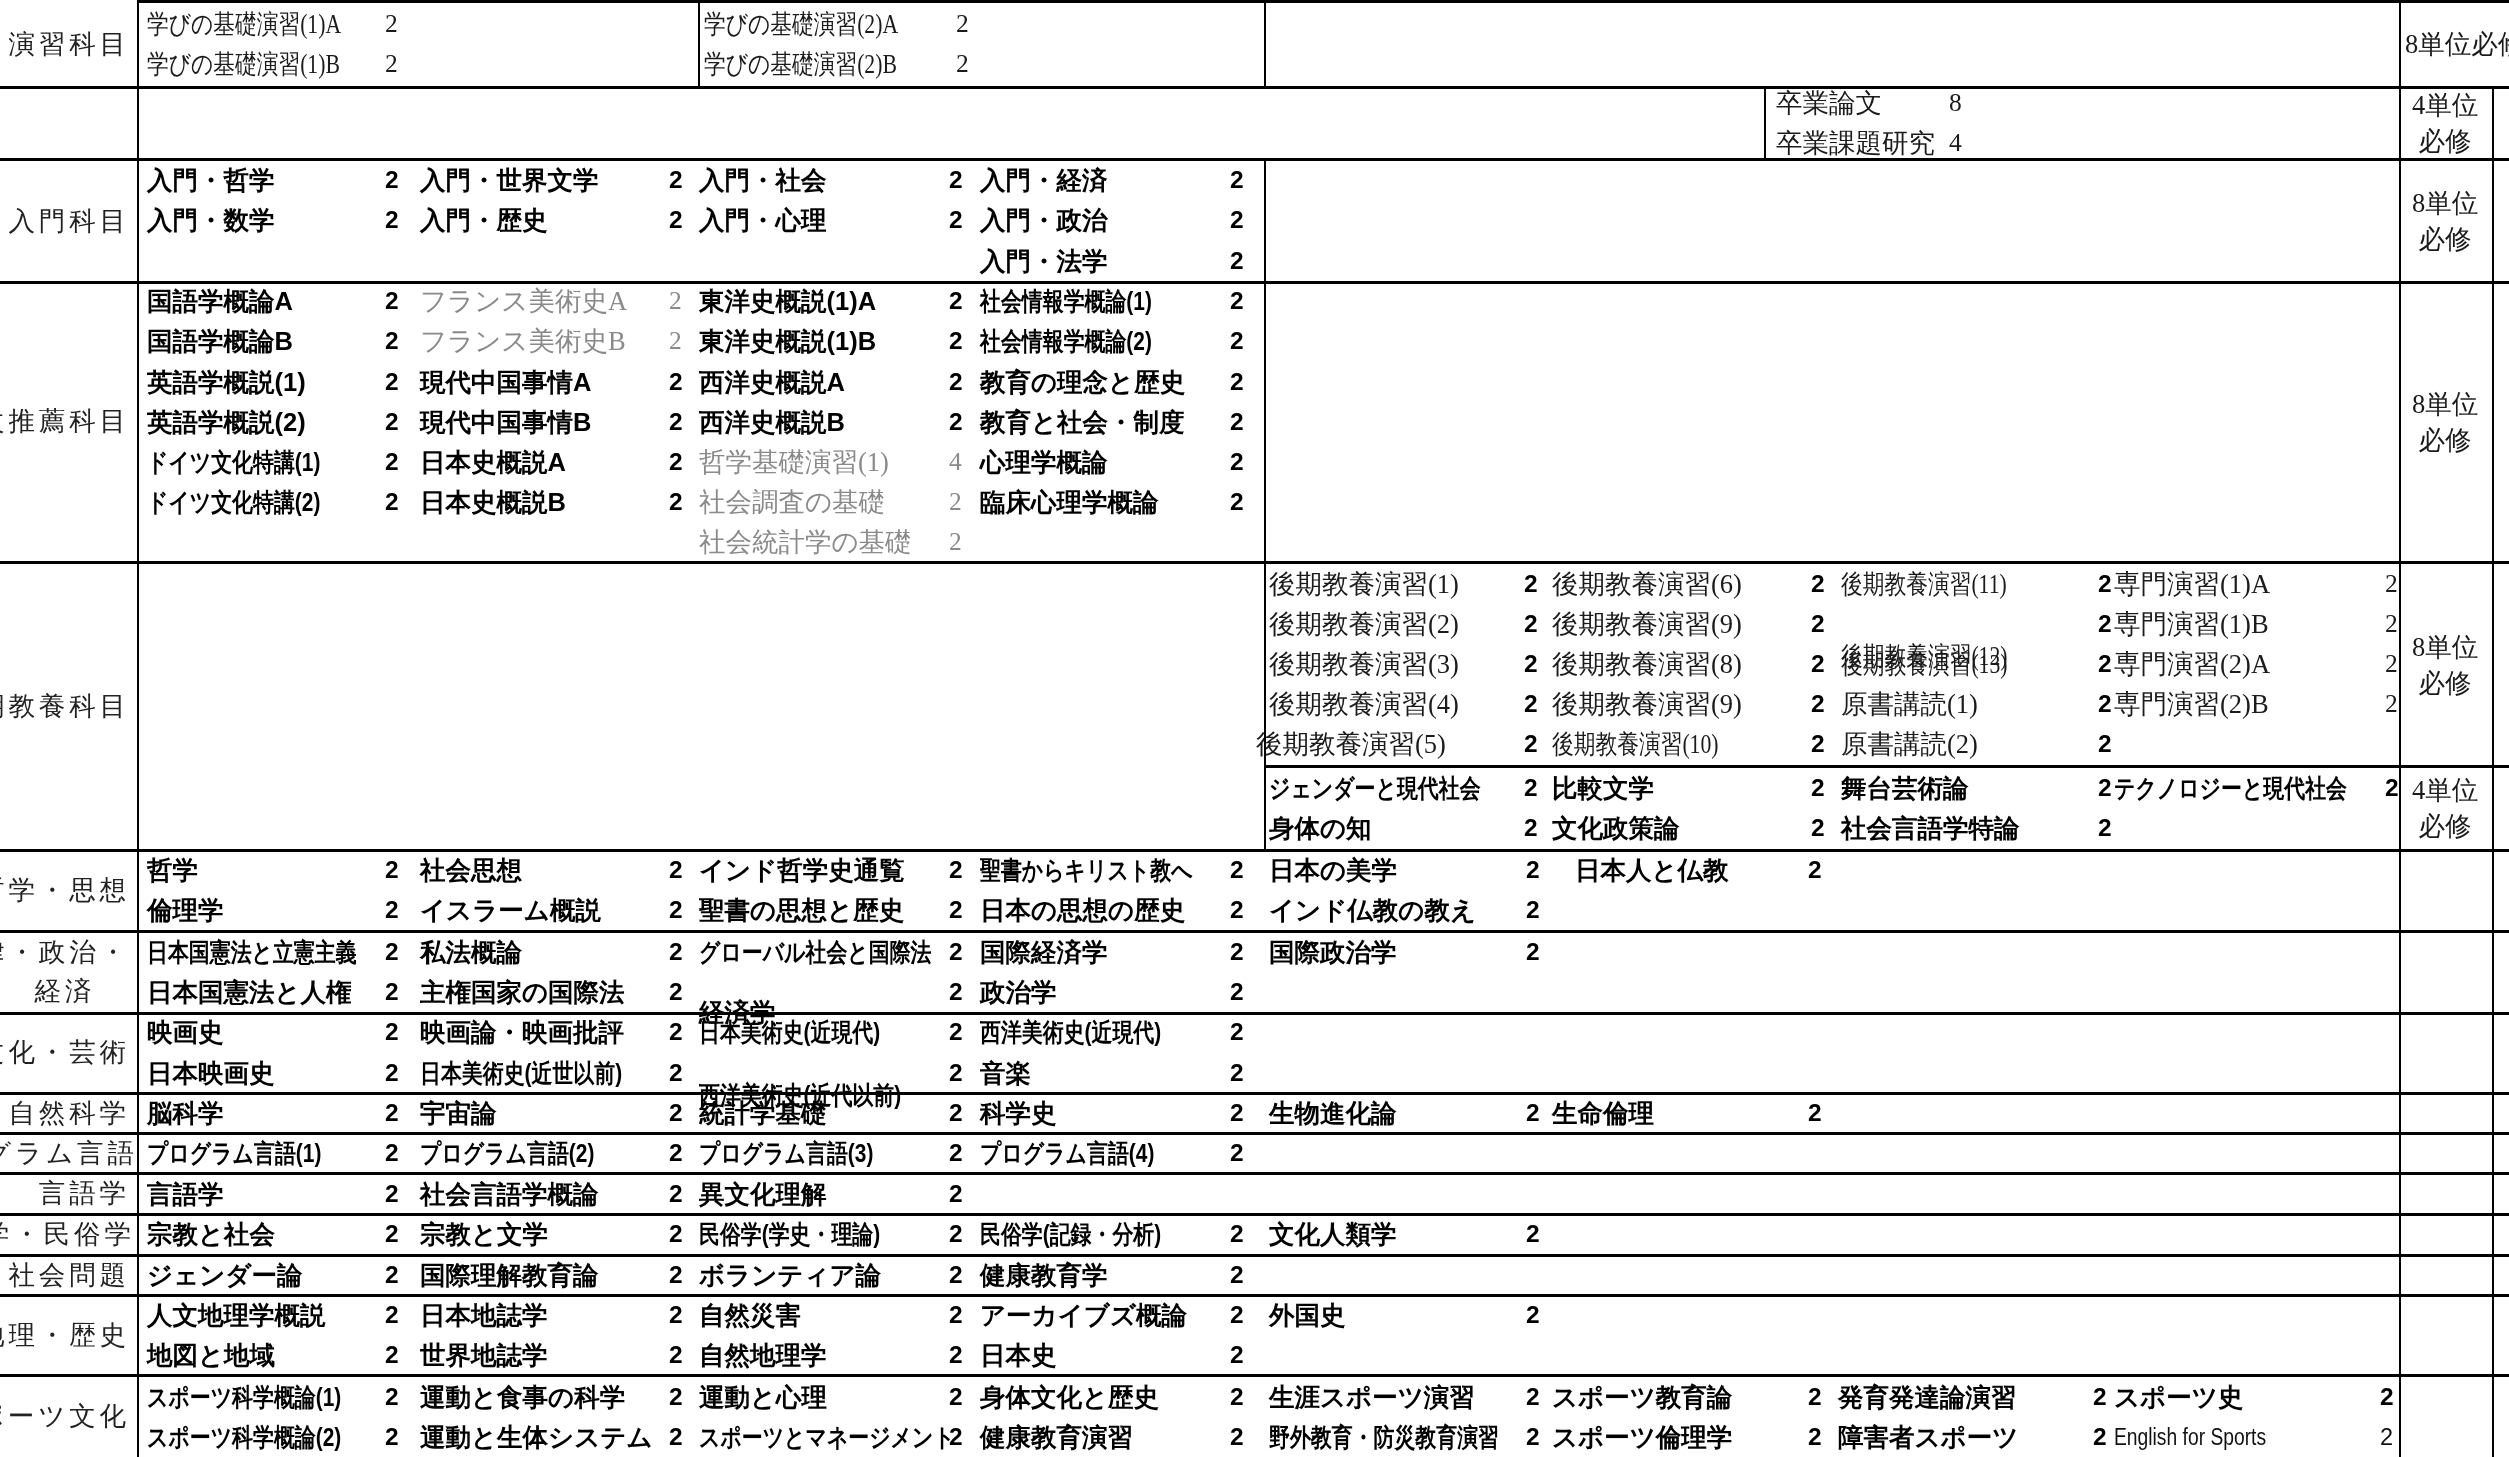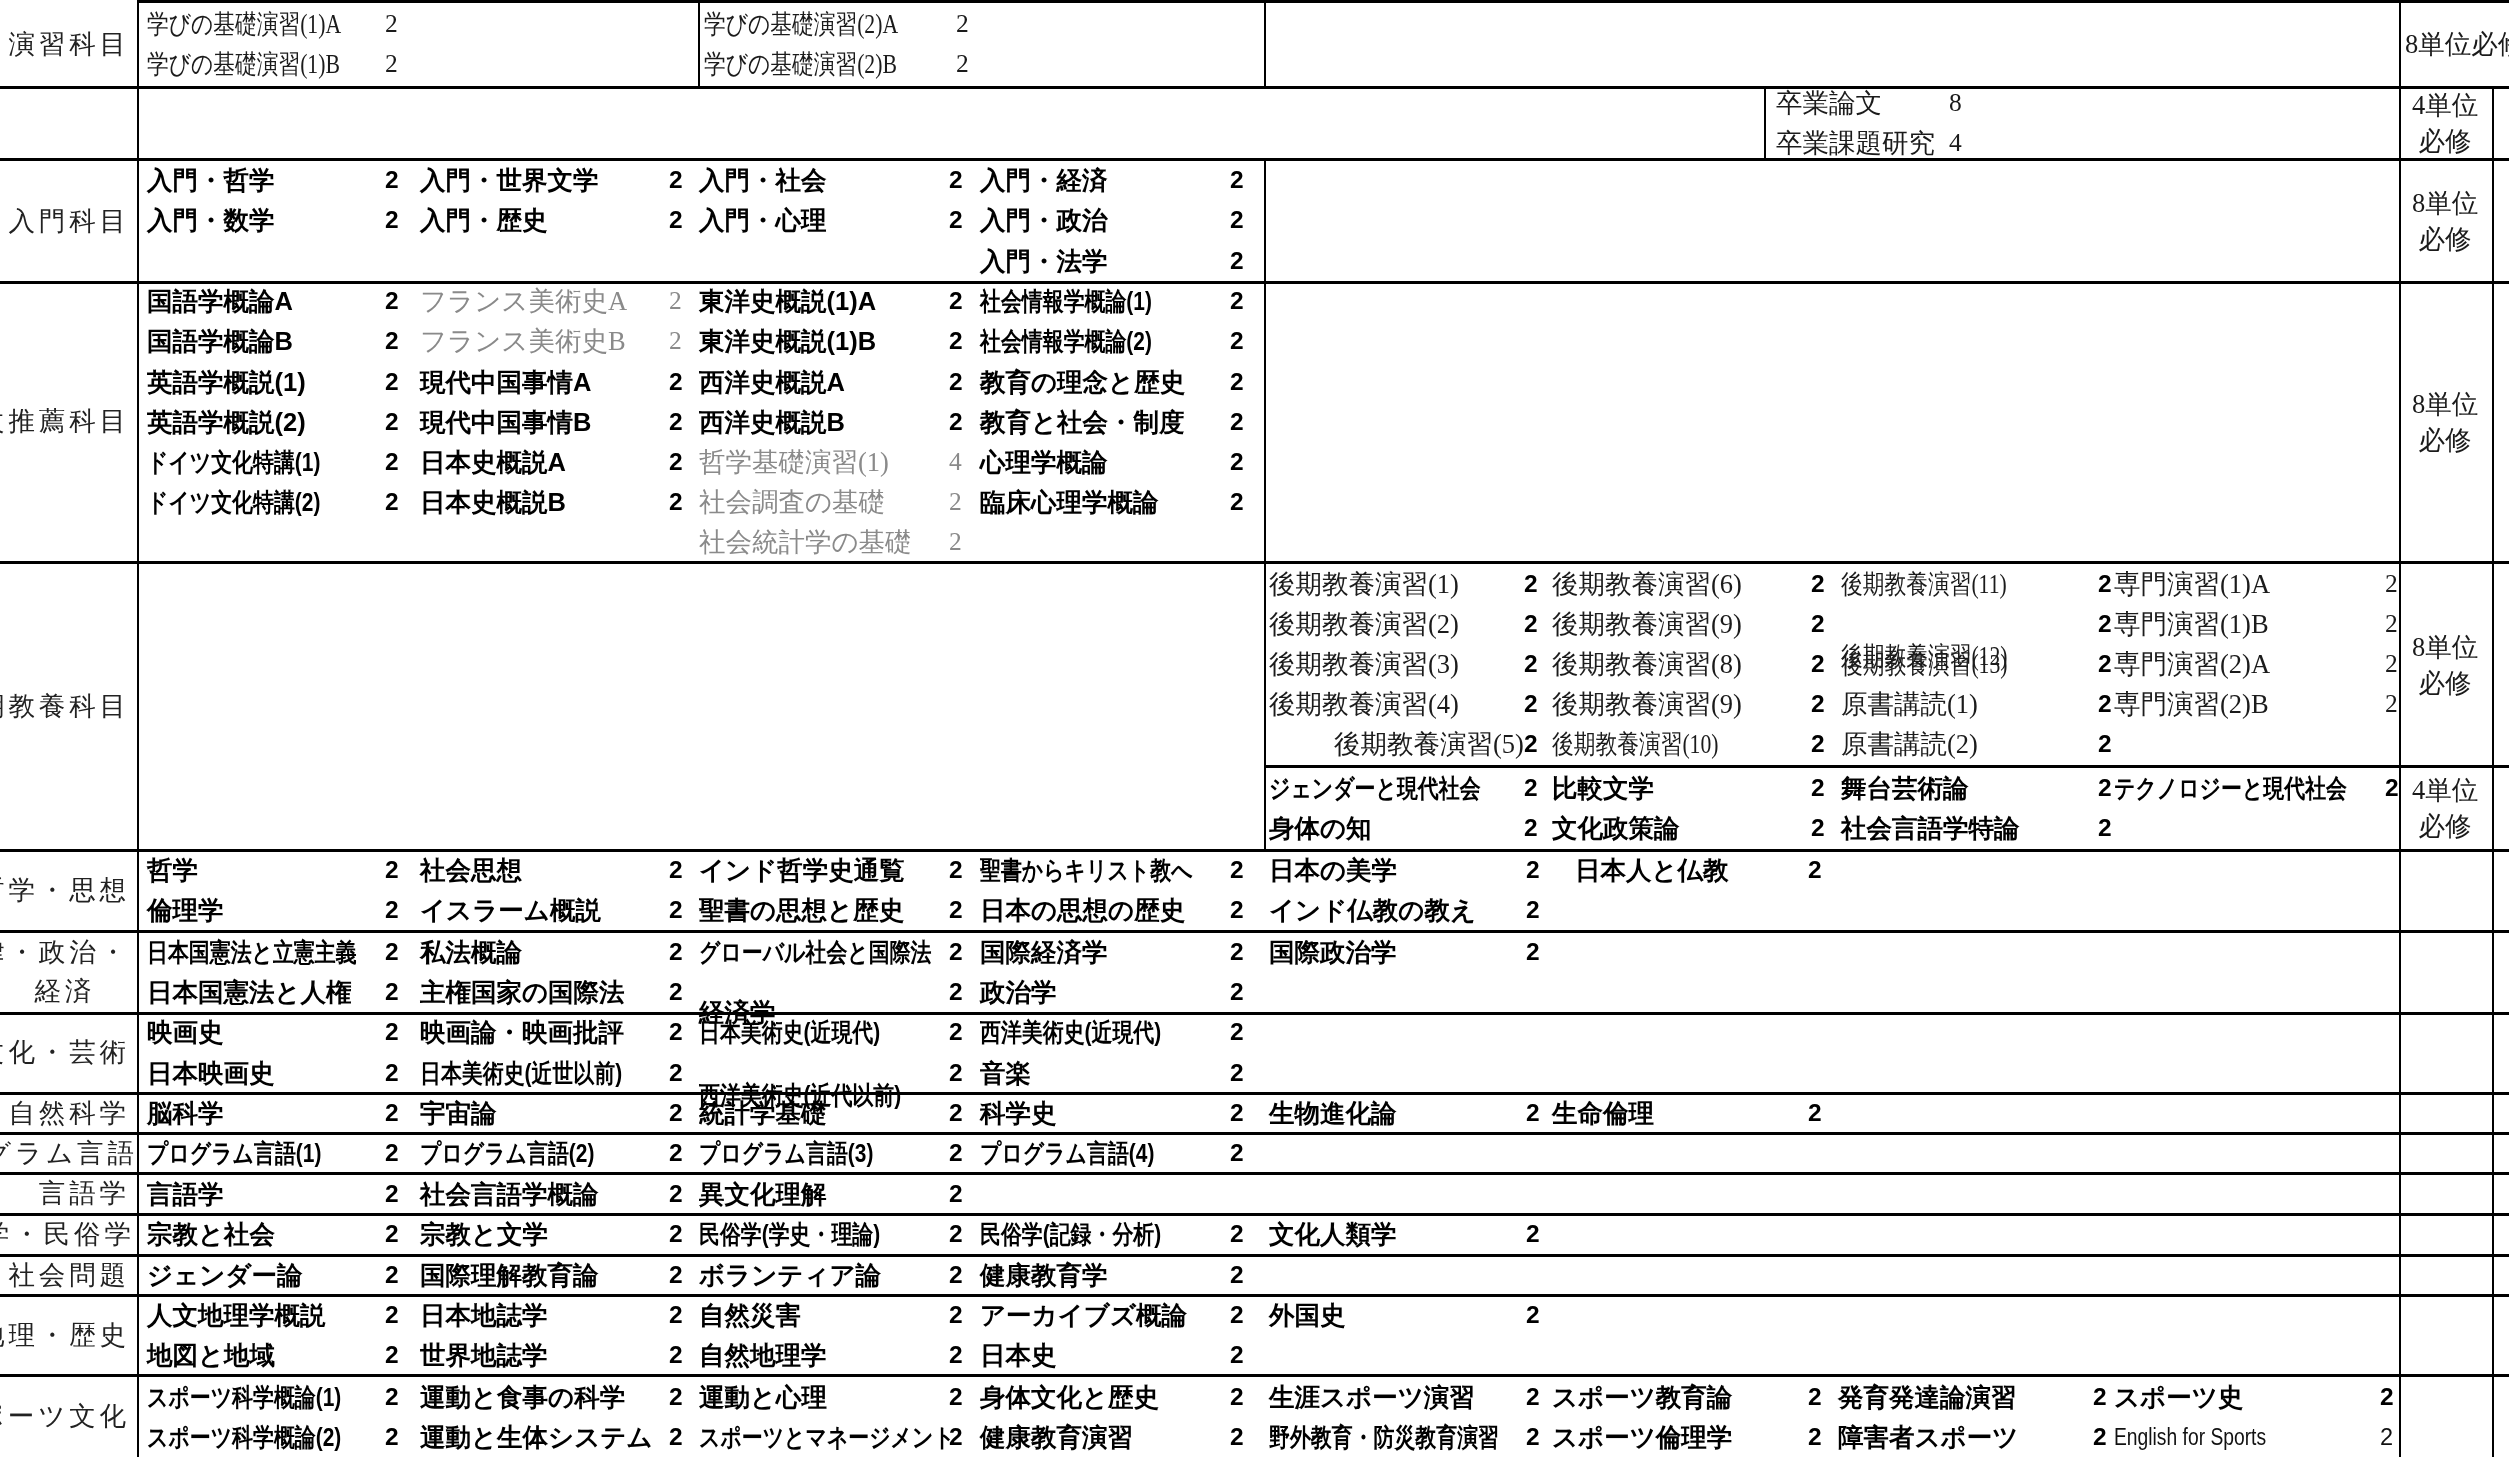--- a/index.html
+++ b/index.html
@@ -182,21 +182,21 @@
       <span class="cn cm" style="left: 2114px; top: 644px;">専門演習(2)A</span>
       <span class="cc qm" style="left: 2385px; top: 644px;">2</span>
       <span class="cn cm" style="left: 1269px; top: 684px;">後期教養演習(4)</span>
       <span class="cc qg" style="left: 1524px; top: 684px;">2</span>
       <span class="cn cm" style="left: 1552px; top: 684px;">後期教養演習(9)</span>
       <span class="cc qg" style="left: 1811px; top: 684px;">2</span>
       <span class="cn cm" style="left: 1841px; top: 684px;">原書講読(1)</span>
       <span class="cc qg" style="left: 2098px; top: 684px;">2</span>
       <span class="cn cm" style="left: 2114px; top: 684px;">専門演習(2)B</span>
       <span class="cc qm" style="left: 2385px; top: 684px;">2</span>
-      <span class="cn cm" style="left: 1334px; top: 724px; text-align: center;">後期教養演習(5)</span>
+      <span class="cn cm" style="left: 1256px; top: 724px; text-align: center;">後期教養演習(5)</span>
       <span class="cc qg" style="left: 1524px; top: 724px;">2</span>
       <span class="cn cm" style="left: 1552px; top: 724px;"><span class="narrow">後期教養演習(10)</span></span>
       <span class="cc qg" style="left: 1811px; top: 724px;">2</span>
       <span class="cn cm" style="left: 1841px; top: 724px;">原書講読(2)</span>
       <span class="cc qg" style="left: 2098px; top: 724px;">2</span>
     </div>
     <div class="row">
       <div class="reqband" style="top: 767px; height: 81px;">
         <div class="reqline">4単位</div>
         <div class="reqline">必修</div>

